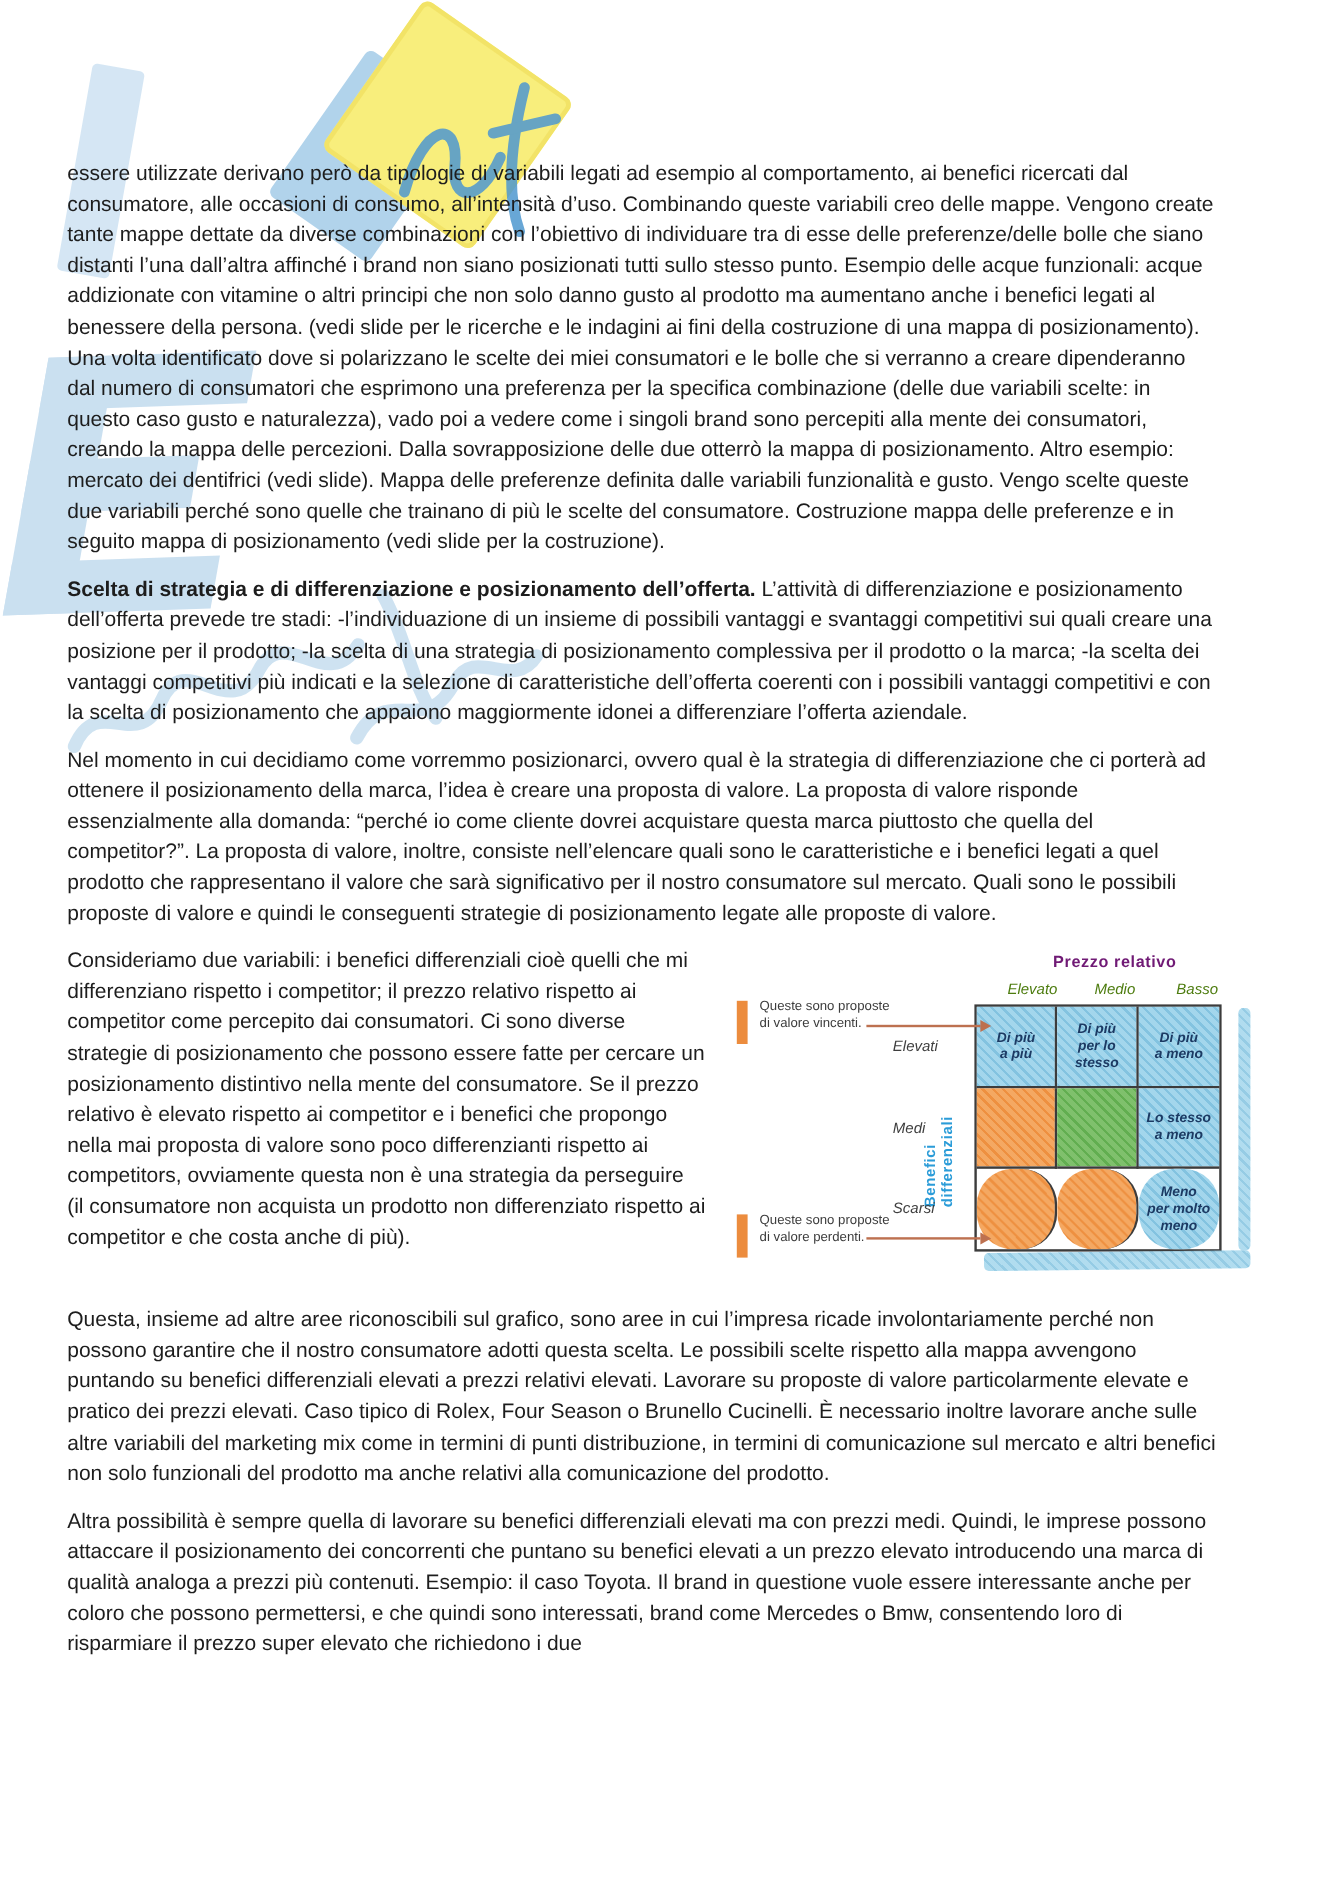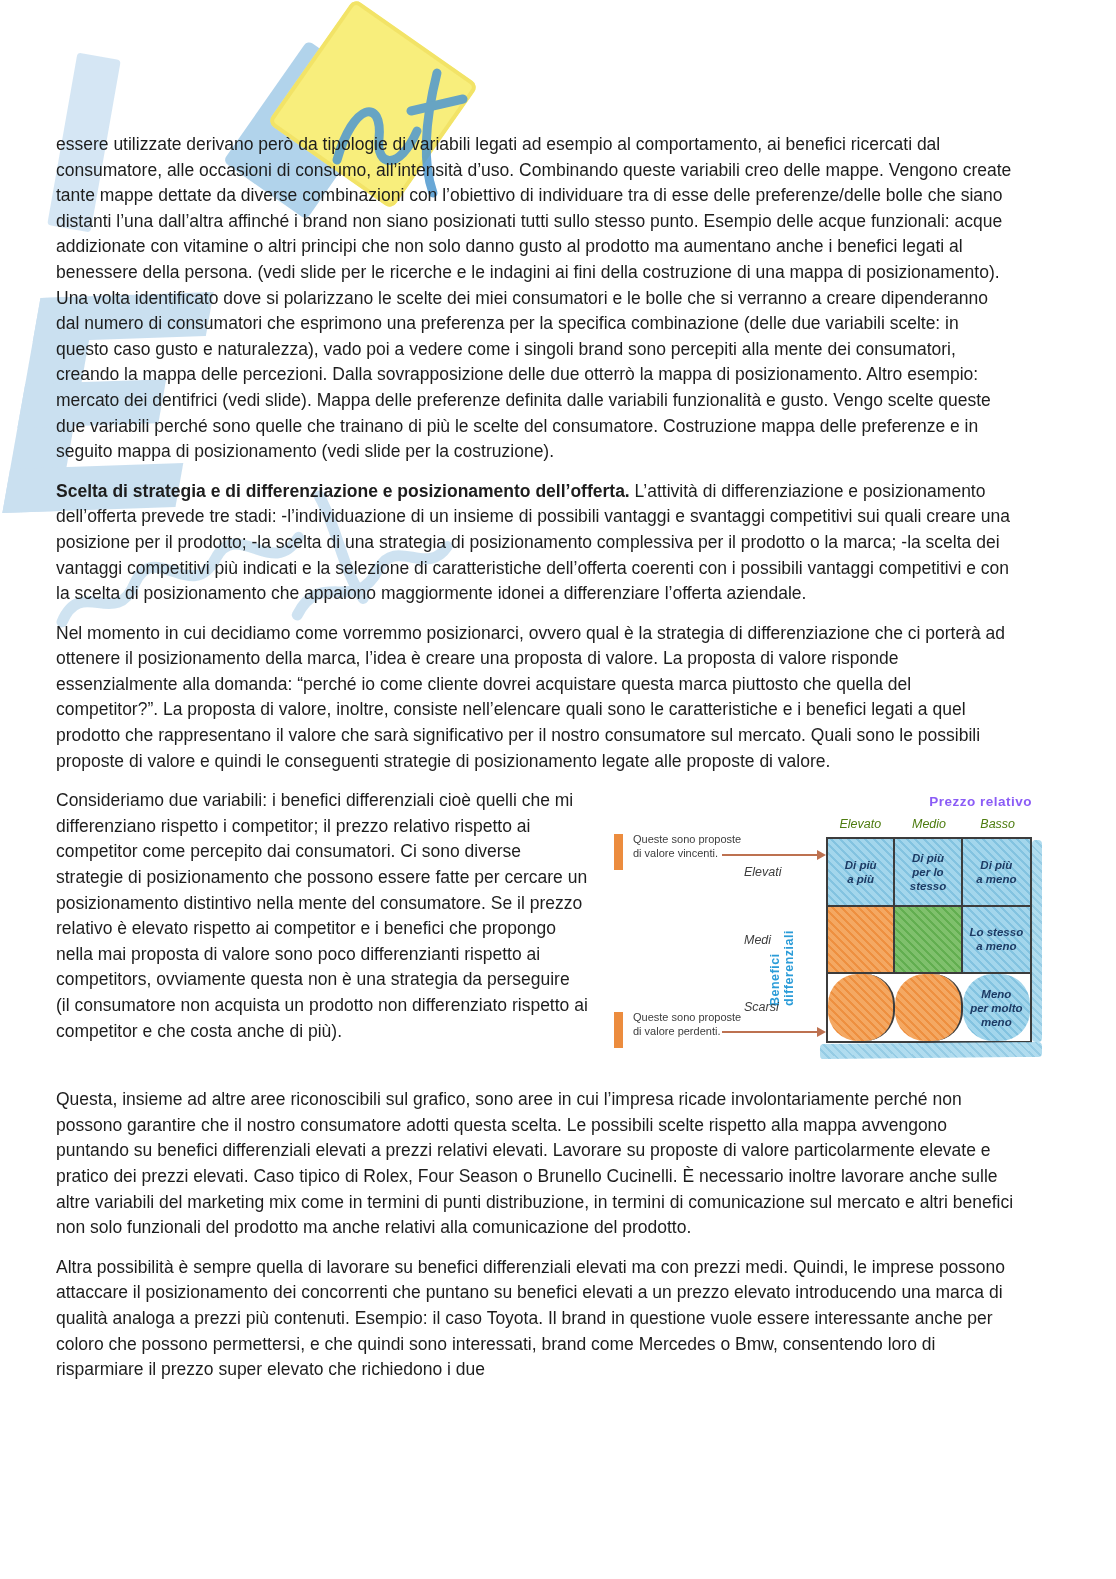--- a/index.html
+++ b/index.html
@@ -28,21 +28,21 @@
   .seg-b{font-weight:700;}
   .seg-i{}
   .two-col{display:flex;align-items:flex-start;margin:0 0 14px 0;}
   .left-col{width:532px;flex:0 0 auto;margin:0;}
   
   .figure{position:relative;width:436px;height:285px;margin-left:18px;flex:0 0 auto;}
   .fig-title{position:absolute;left:220px;top:6px;width:206px;text-align:center;
     font-size:13.5px;font-weight:700;letter-spacing:.5px;}
   .col-headers{position:absolute;left:220px;top:29px;width:206px;display:flex;}
   .col-headers span{flex:1;text-align:center;font-size:12.5px;color:#4d7c0f;font-style:italic;}
-  .matrix{position:absolute;left:220px;top:49px;width:206px;height:206px;
+  .matrix{position:absolute;left:206px;top:49px;width:206px;height:206px;
     display:grid;grid-template-columns:repeat(3,1fr);grid-template-rows:repeat(3,1fr);
     border:2px solid #3c3c3c;box-sizing:border-box;}
   .cell{border-right:2px solid #3c3c3c;border-bottom:2px solid #3c3c3c;
     display:flex;align-items:center;justify-content:center;text-align:center;
     font-weight:700;font-style:italic;font-size:11.5px;line-height:14px;
     color:#1c3a63;white-space:pre-line;}
   .cell:nth-child(3n){border-right:none;}
   .cell:nth-child(n+7){border-bottom:none;border-radius:30px;}
   .c-blue{background:repeating-linear-gradient(45deg,#83c3e0 0 2px,#a3d6ec 2px 6px);}
   .c-orange{background:repeating-linear-gradient(45deg,#ee9040 0 2px,#f4a862 2px 6px);}
@@ -100,21 +100,21 @@
 
   <div class="content">
     <p class="para"><span>essere utilizzate derivano però da tipologie di variabili legati ad esempio al comportamento, ai benefici ricercati dal consumatore, alle occasioni di consumo, all’intensità d’uso. Combinando queste variabili creo delle mappe. Vengono create tante mappe dettate da diverse combinazioni con l’obiettivo di individuare tra di esse delle preferenze/delle bolle che siano distanti l’una dall’altra affinché i brand non siano posizionati tutti sullo stesso punto. Esempio delle acque funzionali: acque addizionate con vitamine o altri principi che non solo danno gusto al prodotto ma aumentano anche i benefici legati al benessere della persona. (vedi slide per le ricerche e le indagini ai fini della costruzione di una mappa di posizionamento). Una volta identificato dove si polarizzano le scelte dei miei consumatori e le bolle che si verranno a creare dipenderanno dal numero di consumatori che esprimono una preferenza per la specifica combinazione (delle due variabili scelte: in questo caso gusto e naturalezza), vado poi a vedere come i singoli brand sono percepiti alla mente dei consumatori, creando la mappa delle percezioni. Dalla sovrapposizione delle due otterrò la mappa di posizionamento. Altro esempio: mercato dei dentifrici (vedi slide). Mappa delle preferenze definita dalle variabili funzionalità e gusto. Vengo scelte queste due variabili perché sono quelle che trainano di più le scelte del consumatore. Costruzione mappa delle preferenze e in seguito mappa di posizionamento (vedi slide per la costruzione).</span></p>
     <p class="para"><span class="seg-b">Scelta di strategia e di differenziazione e posizionamento dell’offerta.</span><span> L’attività di differenziazione e posizionamento dell’offerta prevede tre stadi: -l’individuazione di un insieme di possibili vantaggi e svantaggi competitivi sui quali creare una posizione per il prodotto; -la scelta di una strategia di posizionamento complessiva per il prodotto o la marca; -la scelta dei vantaggi competitivi più indicati e la selezione di caratteristiche dell’offerta coerenti con i possibili vantaggi competitivi e con la scelta di posizionamento che appaiono maggiormente idonei a differenziare l’offerta aziendale.</span></p>
     <p class="para"><span>Nel momento in cui decidiamo come vorremmo posizionarci, ovvero qual è la strategia di differenziazione che ci porterà ad ottenere il posizionamento della marca, l’idea è creare una proposta di valore. La proposta di valore risponde essenzialmente alla domanda: “perché io come cliente dovrei acquistare questa marca piuttosto che quella del competitor?”. La proposta di valore, inoltre, consiste nell’elencare quali sono le caratteristiche e i benefici legati a quel prodotto che rappresentano il valore che sarà significativo per il nostro consumatore sul mercato. Quali sono le possibili proposte di valore e quindi le conseguenti strategie di posizionamento legate alle proposte di valore.</span></p>
 
     <div class="two-col">
       <p class="para left-col"><span>Consideriamo due variabili: </span><span class="seg-i">i benefici differenziali</span><span> cioè quelli che mi differenziano rispetto i competitor; </span><span class="seg-i">il prezzo relativo</span><span> rispetto ai competitor come percepito dai consumatori. Ci sono diverse strategie di posizionamento che possono essere fatte per cercare un posizionamento distintivo nella mente del consumatore. Se il prezzo relativo è elevato rispetto ai competitor e i benefici che propongo nella mai proposta di valore sono poco differenzianti rispetto ai competitors, ovviamente questa non è una strategia da perseguire (il consumatore non acquista un prodotto non differenziato rispetto ai competitor e che costa anche di più).</span></p>
 
       <div class="figure">
-        <div class="fig-title" style="color:#8b5cf6;text-align:right;" aria-label="Prezzo relativo">Prezzo relativo</div>
+        <div class="fig-title" style="color:#701a75;" aria-label="Prezzo relativo">Prezzo relativo</div>
 
         <div class="col-headers">
           <span>Elevato</span>
           <span>Medio</span>
           <span>Basso</span>
         </div>
 
         <div class="y-axis" style="color:#2b9cd8;">Benefici differenziali</div>
 
         <div class="row-label rl-0">Elevati</div>

